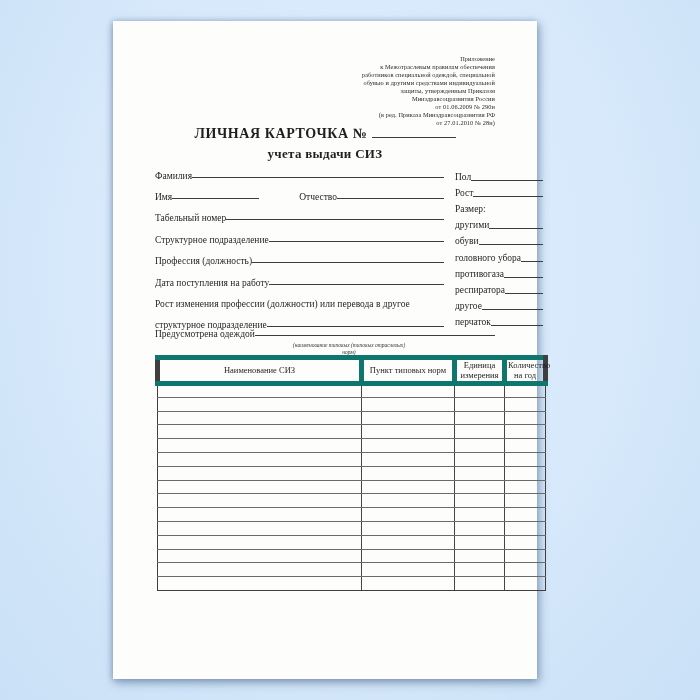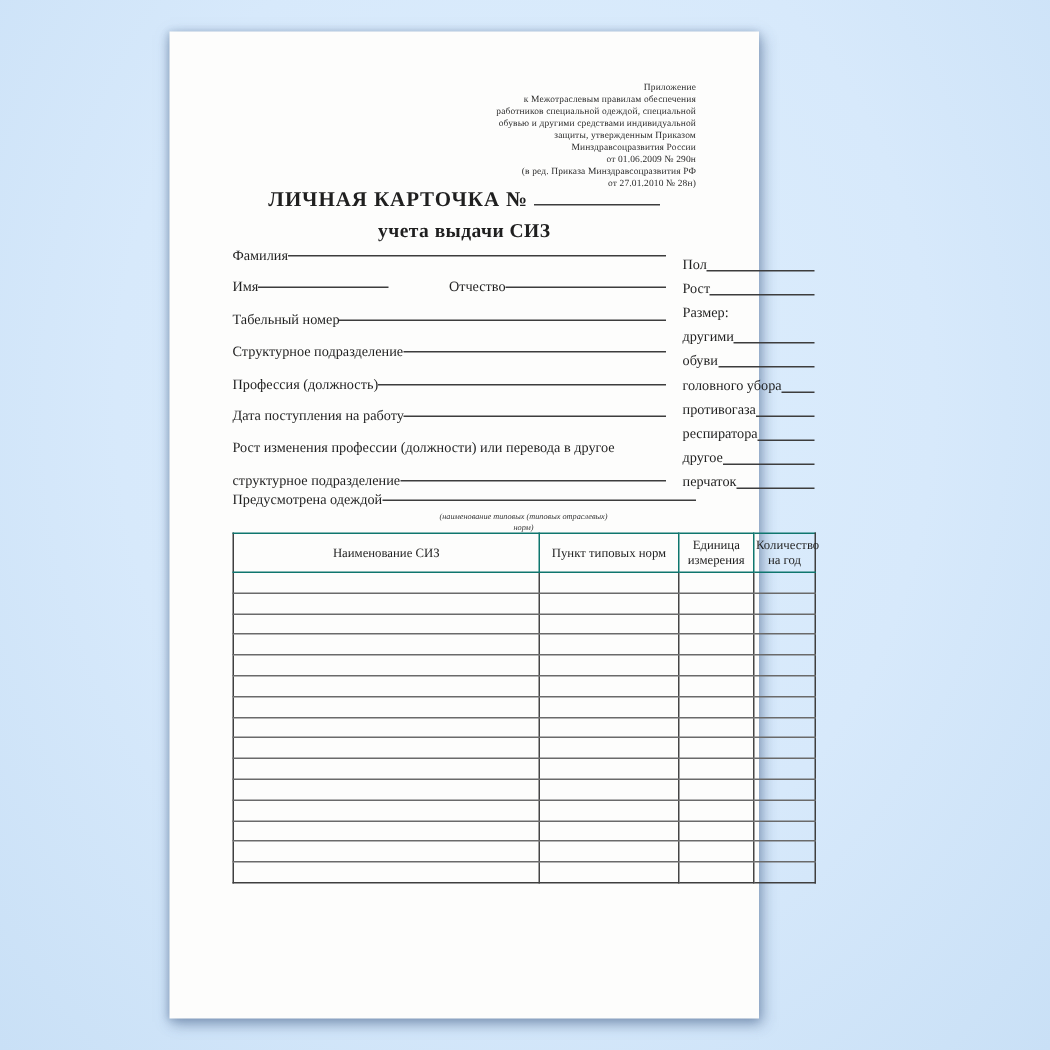--- a/index.html
+++ b/index.html
@@ -6,60 +6,60 @@
   html,body { width:700px; height:700px; overflow:hidden; }
   body {
     font-family:"Liberation Serif","DejaVu Serif",serif;
     color:var(--text,#1f1f1f);
     background:
       radial-gradient(ellipse at 50% 38%, var(--background-center,#ddeefd) 0%,
         var(--background,#d7e9fb) 55%, var(--background-edge,#c9e0f6) 100%);
     position:relative;
   }
   .paper {
-    position:absolute; left:113px; top:21px; width:393px; height:658px;
+    position:absolute; left:113px; top:21px; width:424px; height:658px;
     background:var(--paper,#fdfdfc);
     box-shadow:0 2px 8px rgba(95,120,158,.55), 3px 4px 9px rgba(95,120,158,.38), -1px 0 4px rgba(110,135,165,.30);
   }
   
   .legal {
     position:absolute; top:34px; right:42px; width:230px;
     text-align:right; font-size:6.3px; line-height:8px; color:#2a2a2a;
     letter-spacing:.1px;
   }
   
   .titles { position:absolute; top:105px; left:0; width:100%; text-align:center; font-weight:bold; }
   .t1 { font-size:14px; line-height:15px; letter-spacing:.6px; white-space:nowrap; }
   .t1 .num-line { display:inline-block; width:84px; border-bottom:1.1px solid var(--line,#3d3d3d);
     height:11px; vertical-align:baseline; margin-left:4px; font-weight:normal; font-size:9px; text-align:center; }
   .t2 { font-size:13px; line-height:14px; margin-top:6px; letter-spacing:.3px; }
   
   .fl { position:absolute; top:144px; left:42px; width:289px; font-size:9.5px; }
   .fr { position:absolute; top:146px; left:342px; width:88px; font-size:9.5px; }
-  .frow  { height:21.4px; display:flex; align-items:flex-start; }
+  .frow  { height:21.4px; display:flex; align-items:center; }
   .frow2 { height:16.1px; display:flex; align-items:flex-end; }
   .lbl { white-space:nowrap; line-height:12px; }
   .fill { flex:1 1 auto; border-bottom:.9px solid var(--line,#3d3d3d); margin-bottom:2px;
     min-height:6px; font-size:8.5px; text-align:center; overflow:hidden; }
   .w87 { flex:0 0 87px; }
   .sp40 { flex:0 0 40px; }
   
   .issuance { position:absolute; top:307px; left:42px; right:42px; font-size:9.5px; }
   .issuance .frow { height:12px; }
   .iss-caption {
     margin-left:135px; width:118px; text-align:center;
     font-size:5.5px; font-style:italic; line-height:7px; margin-top:2px; color:#333;
   }
   
   table.siz {
     position:absolute; top:334px; left:42px; width:388px;
     border-collapse:collapse; table-layout:fixed;
   }
   table.siz th {
-    border:1px solid #0f766e; font-weight:normal; font-size:8.5px; line-height:9.5px;
+    border:5px solid #0f766e; font-weight:normal; font-size:8.5px; line-height:9.5px;
     text-align:center; vertical-align:middle; height:26px; padding:1px 1px;
   }
   table.siz td {
     border:1px solid #6a6a6a; border-left-color:#454545; border-right-color:#454545;
     height:13.8px; font-size:8.5px; padding:0 2px;
   }
   table.siz tr > *:first-child { border-left-color:#3f3f3f; }
   table.siz tr > *:last-child  { border-right-color:#3f3f3f; }
   table.siz tbody tr:last-child td { border-bottom-color:#3f3f3f; }
   

